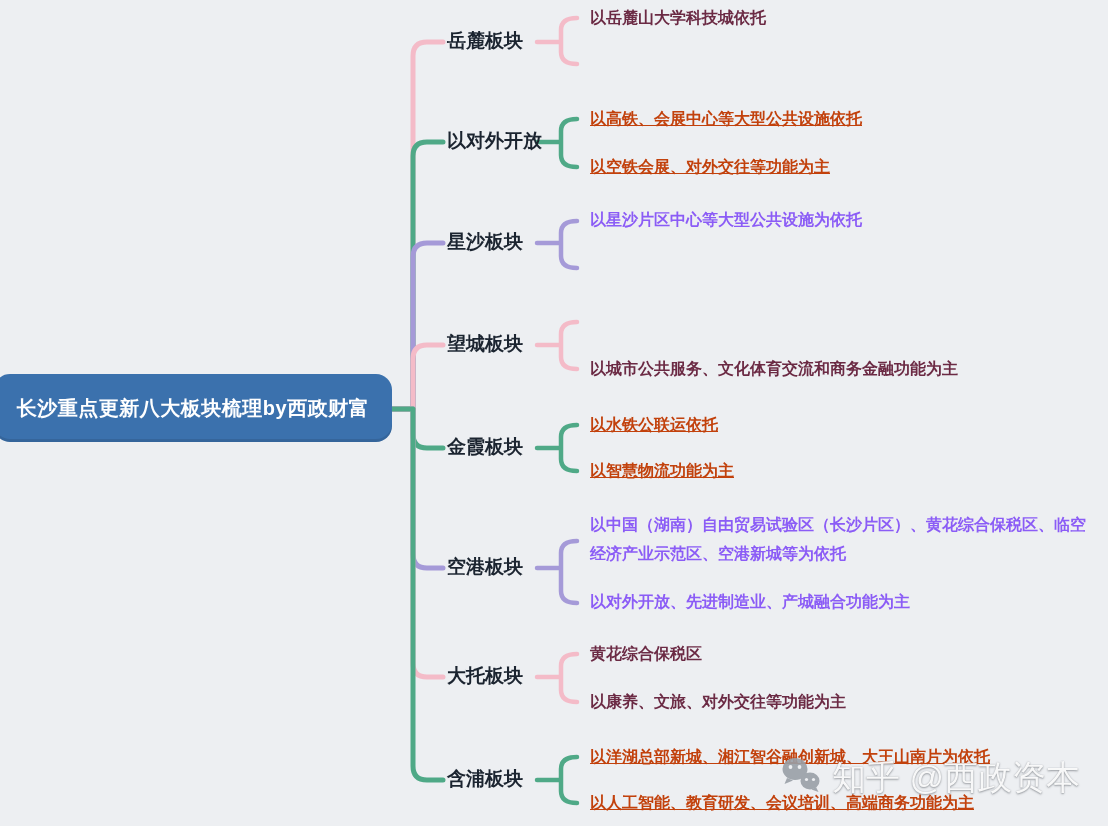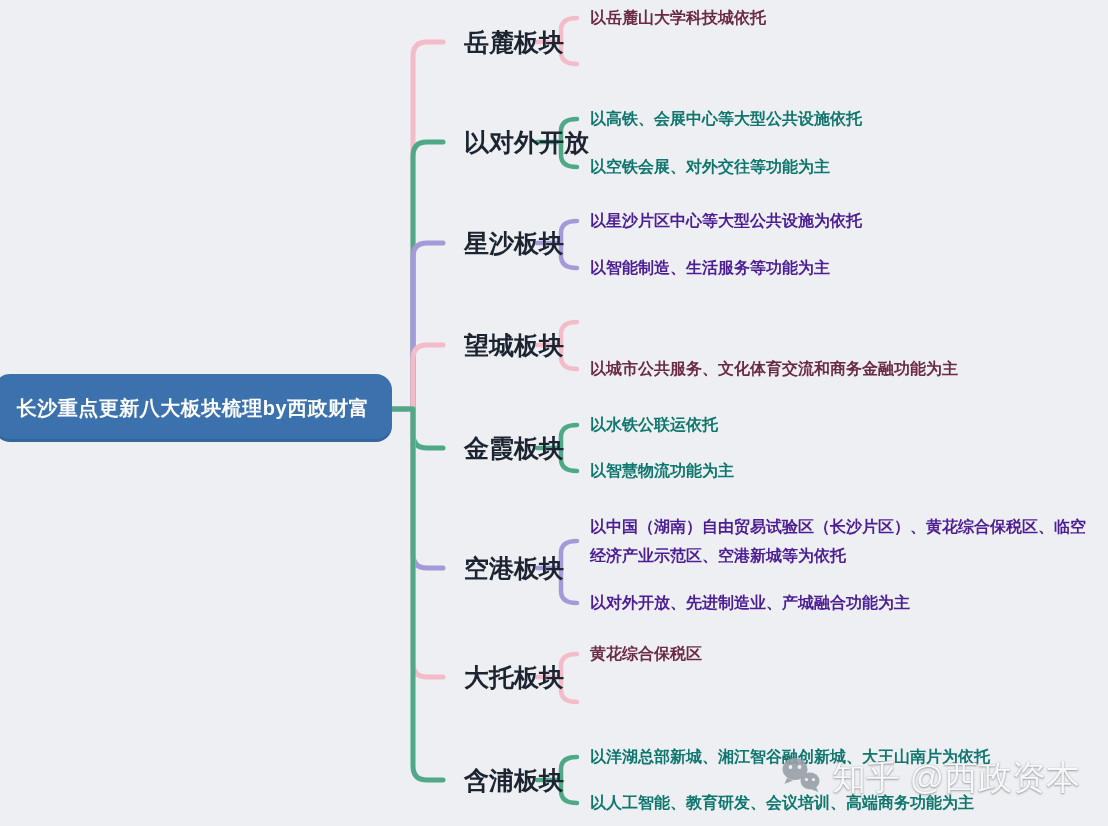--- a/index.html
+++ b/index.html
@@ -11,31 +11,31 @@
   svg.lines { position:absolute; left:0; top:0; width:1108px; height:826px; }
   .root-node {
     position:absolute; left:-6px; top:374px; width:398px; height:68px;
     background:#3b71ad; border-radius:16px;
     color:#ffffff; font-size:20px; font-weight:700;
     text-align:center; line-height:68px; letter-spacing:0.5px;
     box-shadow: inset 0 -3px 0 rgba(0,0,0,0.10);
     white-space:nowrap;
   }
   .blabel {
-    position:absolute; left:464px; height:26px; line-height:26px;
-    font-size:25px; font-weight:700; color:#1b2430; white-space:nowrap;
+    position:absolute; left:447px; height:26px; line-height:26px;
+    font-size:19px; font-weight:700; color:#1b2430; white-space:nowrap;font-family:Liberation Mono, monospace;
   }
   .leaf {
     position:absolute; left:590px; font-size:16px; font-weight:700;
     line-height:22px; white-space:nowrap;
   }
   .leaf.wrap { white-space:normal; width:498px; line-height:29px; }
   .leaf.pink   { color:#6b2a44; }
-  .leaf.green  { color:#0f766e; }
-  .leaf.purple { color:#4c1d95; }
+  .leaf.green  { color:#c2410c;text-decoration:underline; }
+  .leaf.purple { color:#8b5cf6;font-family:Liberation Mono, monospace; }
   .watermark {
     position:absolute; left:778px; top:750px; height:56px;
     display:flex; align-items:center; gap:8px; z-index:5;
   }
   .wm-text {
     font-size:34px; font-weight:400; color:rgba(255,255,255,0.93);
     text-shadow:0 1px 2px rgba(110,115,122,0.65), 0 0 1px rgba(110,115,122,0.5);
     white-space:nowrap;
   }
 </style>
@@ -84,35 +84,35 @@
 
   <div class="blabel" style="top:29px">岳麓板块</div>
   <div class="leaf pink" style="top:7px">以岳麓山大学科技城依托</div>
 
   <div class="blabel" style="top:129px">以对外开放</div>
   <div class="leaf green" style="top:108px">以高铁、会展中心等大型公共设施依托</div>
   <div class="leaf green" style="top:156px">以空铁会展、对外交往等功能为主</div>
 
   <div class="blabel" style="top:230px">星沙板块</div>
   <div class="leaf purple" style="top:210px">以星沙片区中心等大型公共设施为依托</div>
-  <div class="leaf purple" style="top:257px">以智能制造、生活服务等功能为主</div>
 
   <div class="blabel" style="top:332px">望城板块</div>
   <div class="leaf pink" style="top:358px">以城市公共服务、文化体育交流和商务金融功能为主</div>
 
   <div class="blabel" style="top:435px">金霞板块</div>
   <div class="leaf green" style="top:414px">以水铁公联运依托</div>
   <div class="leaf green" style="top:460px">以智慧物流功能为主</div>
 
   <div class="blabel" style="top:555px">空港板块</div>
   <div class="leaf purple" style="top:592px">以对外开放、先进制造业、产城融合功能为主</div>
   <div class="leaf purple wrap" style="top:512px">以中国（湖南）自由贸易试验区（长沙片区）、黄花综合保税区、临空经济产业示范区、空港新城等为依托</div>
 
   <div class="blabel" style="top:664px">大托板块</div>
   <div class="leaf pink" style="top:643px">黄花综合保税区</div>
+  <div class="leaf pink" style="top:691px">以康养、文旅、对外交往等功能为主</div>
 
   <div class="blabel" style="top:767px">含浦板块</div>
   <div class="leaf green" style="top:746px">以洋湖总部新城、湘江智谷融创新城、大王山南片为依托</div>
   <div class="leaf green" style="top:792px">以人工智能、教育研发、会议培训、高端商务功能为主</div>
 
   <div class="watermark">
     <span>
       <svg width="46" height="46" viewBox="0 0 46 46">
         <g fill="#99a0a7" opacity="0.9">
           <ellipse cx="17" cy="16" rx="12.5" ry="11"></ellipse>

